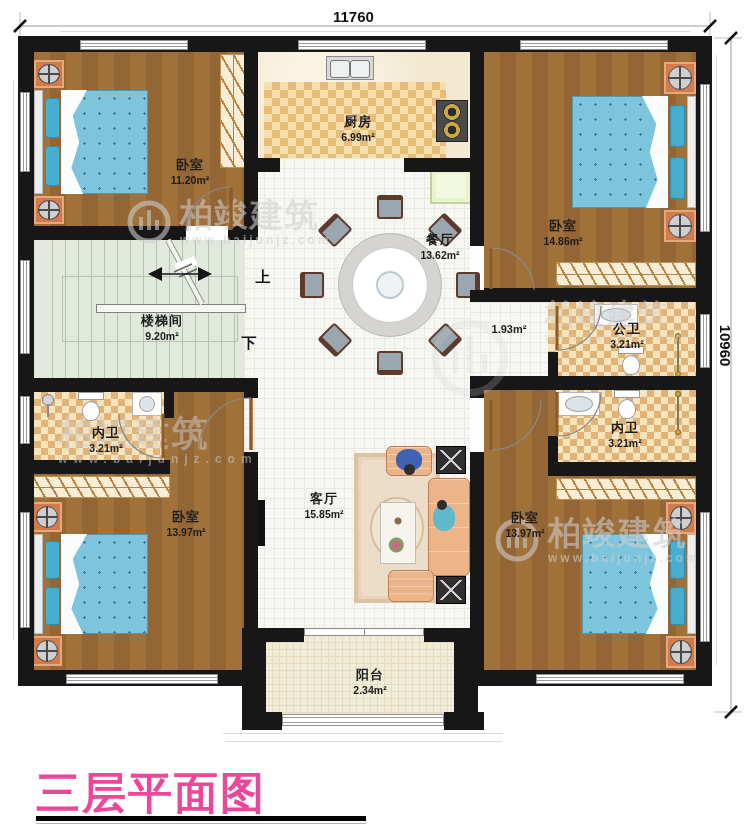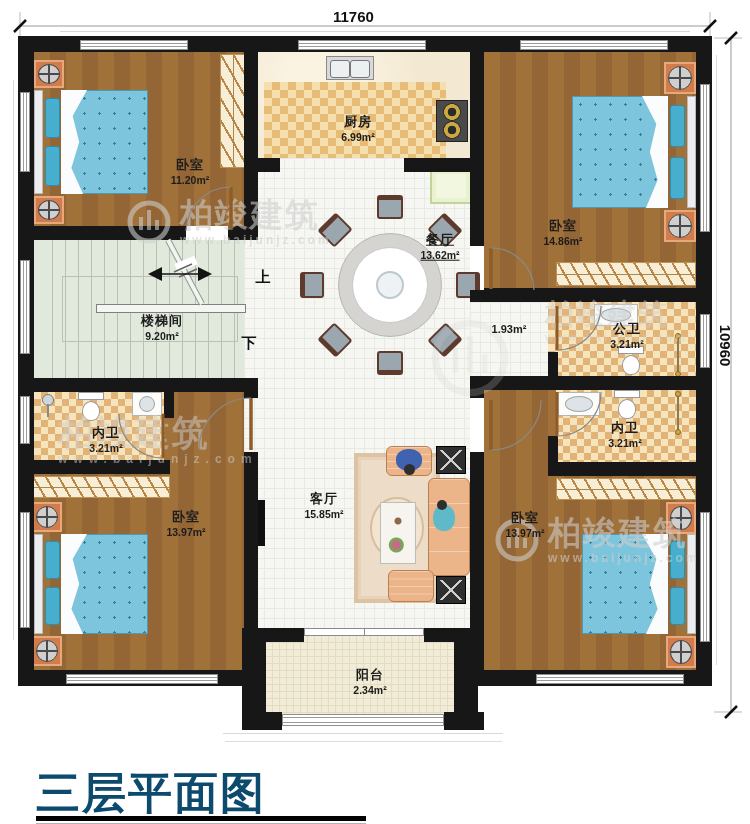--- a/index.html
+++ b/index.html
@@ -70,21 +70,21 @@
   .slide::after{content:"";position:absolute;left:50%;top:0;bottom:0;width:1px;background:#8a8a8a;}
   .person-body{position:absolute;z-index:3;border-radius:45%;}
   .person-head{position:absolute;z-index:3;border-radius:50%;background:#2e2e2e;}
   .treads{position:absolute;z-index:1;background-image:repeating-linear-gradient(90deg,#b6c1b2 0 1px,rgba(0,0,0,0) 1px 13px);}
   .stairrect{position:absolute;z-index:1;border:1px solid #b7c1b4;box-sizing:border-box;}
   .railing{position:absolute;z-index:2;background:#f4f6f2;border:1px solid #808080;box-sizing:border-box;}
   
   .dimtext{position:absolute;z-index:7;font-weight:bold;font-size:15px;color:#111;}
   .updn{position:absolute;z-index:7;font-weight:bold;font-size:15px;color:#111;transform:translate(-50%,-50%);}
   .titleblock{position:absolute;left:0;top:738px;width:750px;height:86px;z-index:8;background:#fff;}
-  .t-main{position:absolute;left:36px;top:26px;font-size:44px;font-weight:900;color:#0c4a6e;letter-spacing:2px;}
+  .t-main{position:absolute;left:36px;top:26px;font-size:44px;font-weight:900;color:#ec4899;letter-spacing:2px;}
   .t-scale{position:absolute;left:286px;top:36px;font-size:33px;font-weight:400;color:#111;font-family:"DejaVu Sans",sans-serif;}
   .t-ul1{position:absolute;left:36px;top:78px;width:330px;height:5px;background:#000;}
   .t-ul2{position:absolute;left:36px;top:85px;width:330px;height:1px;background:#b5b5b5;}
   .t-r1{position:absolute;left:380px;top:18px;font-size:19px;font-weight:bold;color:#000;}
   .t-r2{position:absolute;left:380px;top:50px;font-size:19px;font-weight:bold;color:#000;}
   .t-topline{position:absolute;left:225px;top:3px;width:277px;height:1px;background:#ddd;}
   .wm .b{font-size:33px;letter-spacing:2px;}
   .wm .u{font-size:12px;letter-spacing:3px;}
   .wm .col{display:flex;flex-direction:column;line-height:1.15;}
 </style>
@@ -343,21 +343,21 @@
       <span class="ar">11.20m²</span>
   </div>
   <div class="rl" style="left:358px;top:129px;">
     <span class="nm">厨房</span>
       <span class="ar">6.99m²</span>
   </div>
   <div class="rl" style="left:563px;top:233px;">
     <span class="nm">卧室</span>
       <span class="ar">14.86m²</span>
   </div>
-  <div class="rl" style="left:440px;top:247px;text-decoration:underline;">
+  <div class="rl" style="left:440px;top:247px;">
     <span class="nm">餐厅</span>
       <span class="ar">13.62m²</span>
   </div>
   <div class="rl" style="left:162px;top:328px;">
     <span class="nm">楼梯间</span>
       <span class="ar">9.20m²</span>
   </div>
   <div class="rl" style="left:627px;top:336px;">
     <span class="nm">公卫</span>
       <span class="ar">3.21m²</span>

